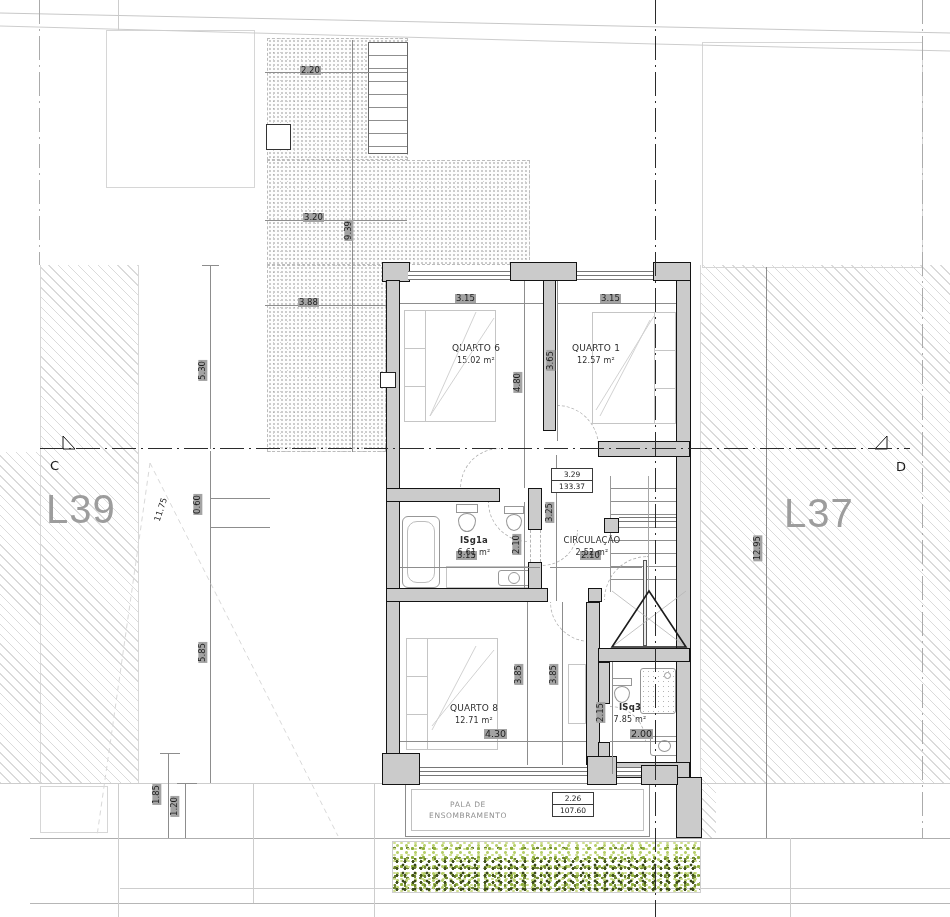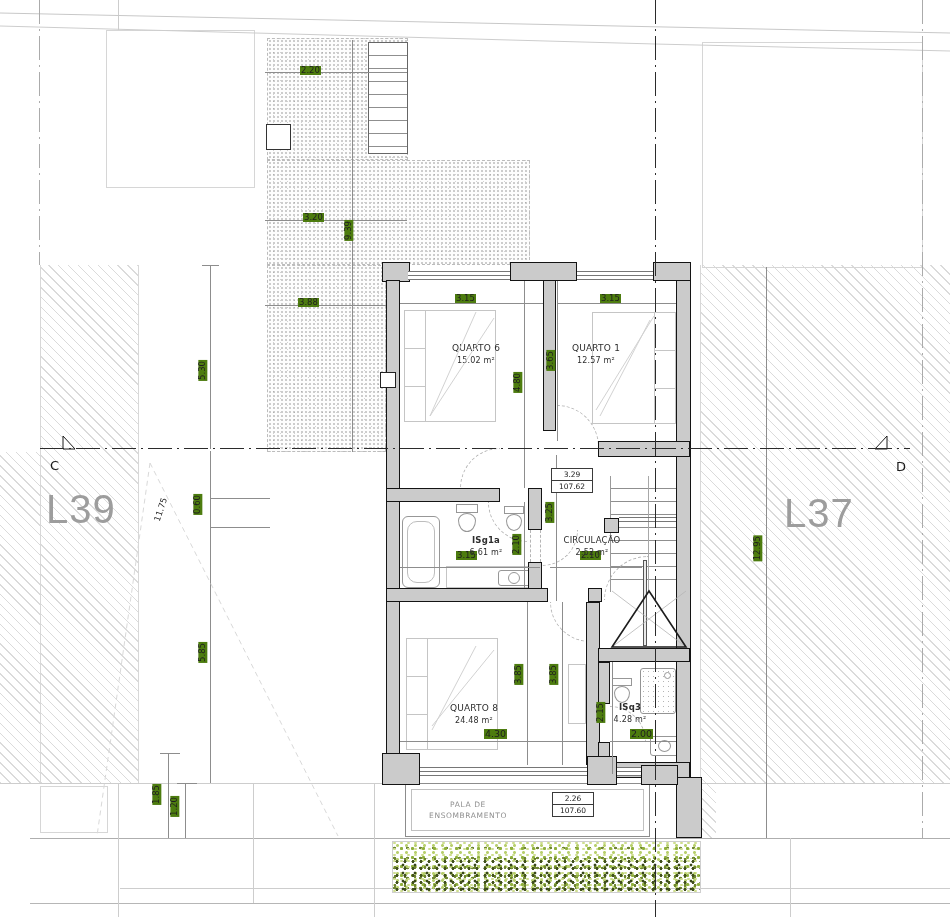--- a/index.html
+++ b/index.html
@@ -12,21 +12,21 @@
                       radial-gradient(rgba(140,140,140,.38) .5px,transparent 1px);
      background-size:4px 4px,7px 7px;background-position:0 0,2px 3px}
   .wall{position:absolute;background:#cbcbcb;border:1.6px solid #141414;box-sizing:border-box}
   .win{position:absolute;background-color:#fff;border-top:1px solid #767676;border-bottom:1px solid #767676;
      box-sizing:border-box;background-image:linear-gradient(to bottom,transparent 3px,#767676 3px,#767676 4px,transparent 4px)}
   .fx{position:absolute;border:1px solid #979797;background:#fff;box-sizing:border-box}
   .furn{position:absolute;border:1px solid #c5c5c5;background:#fff;box-sizing:border-box}
   .dl{position:absolute;background:#8d8d8d}
   .thin{position:absolute;background:#cdcdcd}
   .frect{position:absolute;border:1px solid #d6d6d6;box-sizing:border-box}
-  .dim{position:absolute;font-size:8.5px;line-height:1.1;color:#1f1f1f;background:#4d7c0f;padding:0 1px;white-space:nowrap}
+  .dim{position:absolute;font-size:8.5px;line-height:1.1;color:#1f1f1f;background:#a3a3a3;padding:0 1px;white-space:nowrap}
   .dimv{writing-mode:vertical-rl;transform:rotate(180deg);padding:1px 0}
   .rlabel{position:absolute;text-align:center;color:#2e2e2e;font-size:9px;line-height:1.4;letter-spacing:.2px;white-space:nowrap}
   .rlabel .area{font-size:8px}
   .lot{position:absolute;font-size:40px;color:#9d9d9d;font-family:"Liberation Sans",sans-serif;letter-spacing:1px}
   .seclet{position:absolute;font-size:13px;color:#1a1a1a}
   .elev{position:absolute;width:40px;background:#fff;border:1px solid #3a3a3a;font-size:7.5px;color:#1c1c1c;
         text-align:center;line-height:11px;z-index:7}
   .elev .r1{border-bottom:1px solid #3a3a3a}
   .arc{position:absolute;box-sizing:border-box}
   .arc.tl{border-top:1px dashed #b5b5b5;border-left:1px dashed #b5b5b5;border-top-left-radius:100%}
@@ -234,40 +234,40 @@
   <div class="dim dimv" style="left:753px;top:535px">12.95</div>
 
   <div class="rlabel" style="left:426px;top:342px;width:100px">
     <div>QUARTO 6</div>
     <div class="area">15.02 m²</div>
   </div>
   <div class="rlabel" style="left:546px;top:342px;width:100px">
     <div>QUARTO 1</div>
     <div class="area">12.57 m²</div>
   </div>
-  <div class="rlabel" style="left:446px;top:535px;width:80px">
+  <div class="rlabel" style="left:434px;top:535px;width:80px">
     <div style="font-weight:bold;font-size:8.5px">ISg1a</div>
     <div class="area">6.61 m²</div>
   </div>
   <div class="rlabel" style="left:544px;top:535px;width:96px">
     <div style="font-size:8.5px">CIRCULAÇÃO</div>
     <div class="area">2.52 m²</div>
   </div>
   <div class="rlabel" style="left:424px;top:702px;width:100px">
     <div>QUARTO 8</div>
-    <div class="area">24.48 m²</div>
+    <div class="area">12.71 m²</div>
   </div>
   <div class="rlabel" style="left:601px;top:702px;width:58px">
     <div style="font-weight:bold;font-size:8.5px">ISq3</div>
-    <div class="area">4.28 m²</div>
+    <div class="area">7.85 m²</div>
   </div>
 
   <div class="elev" style="left:551px;top:468px">
     <div class="r1">3.29</div>
-    <div>107.62</div>
+    <div>133.37</div>
   </div>
   <div class="elev" style="left:552px;top:792px">
     <div class="r1">2.26</div>
     <div>107.60</div>
   </div>
 
   <div class="porchlbl" style="left:412px;top:799px;width:112px">
     <div>PALA DE</div>
     <div>ENSOMBRAMENTO</div>
   </div>

